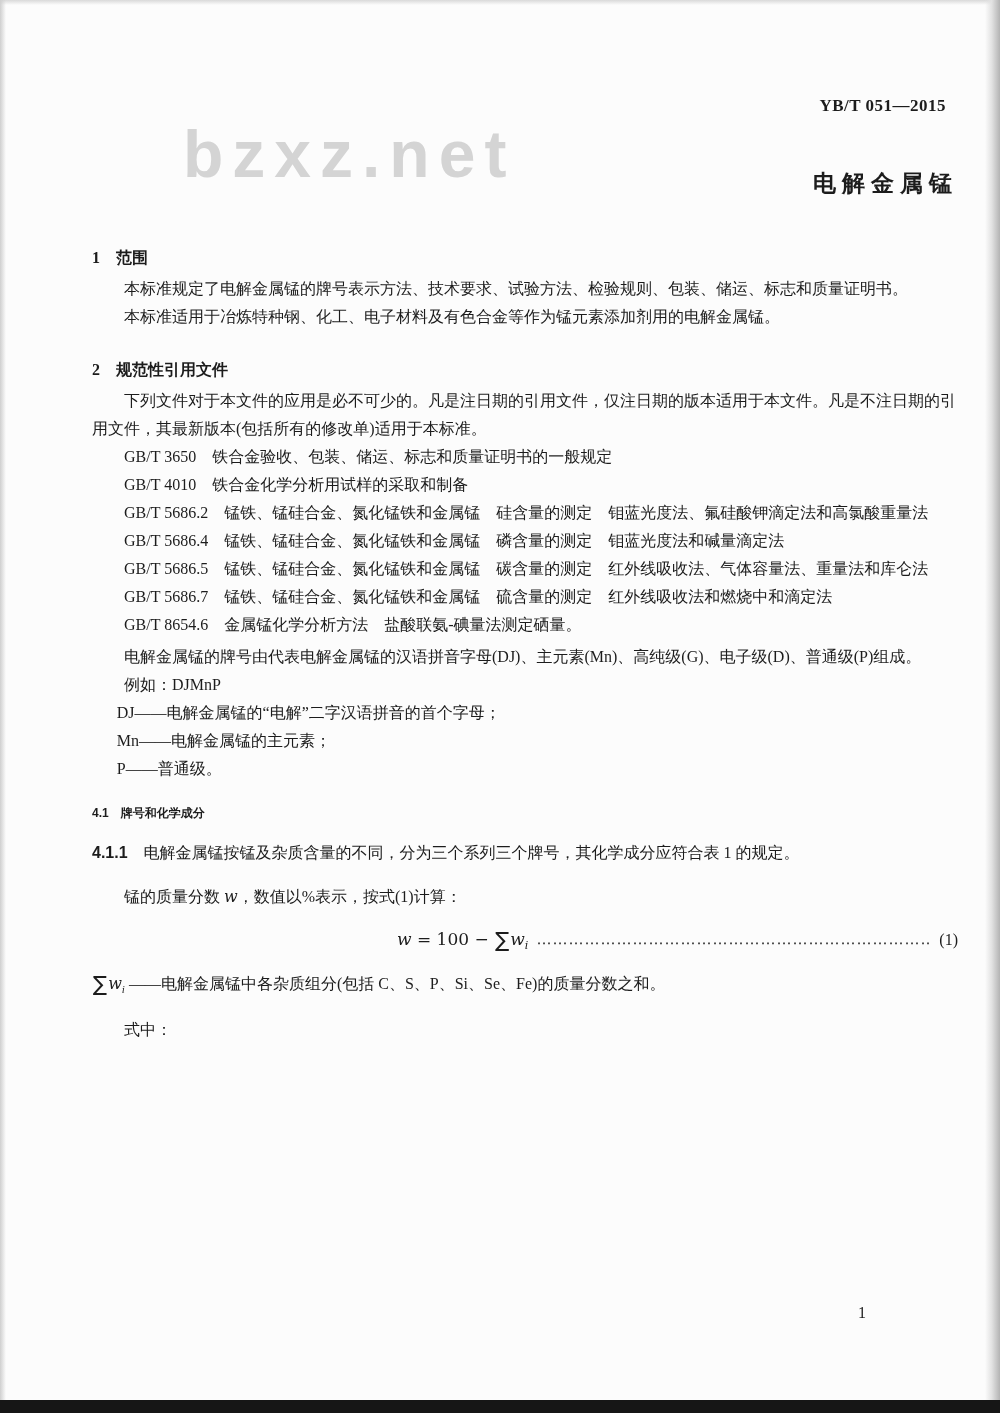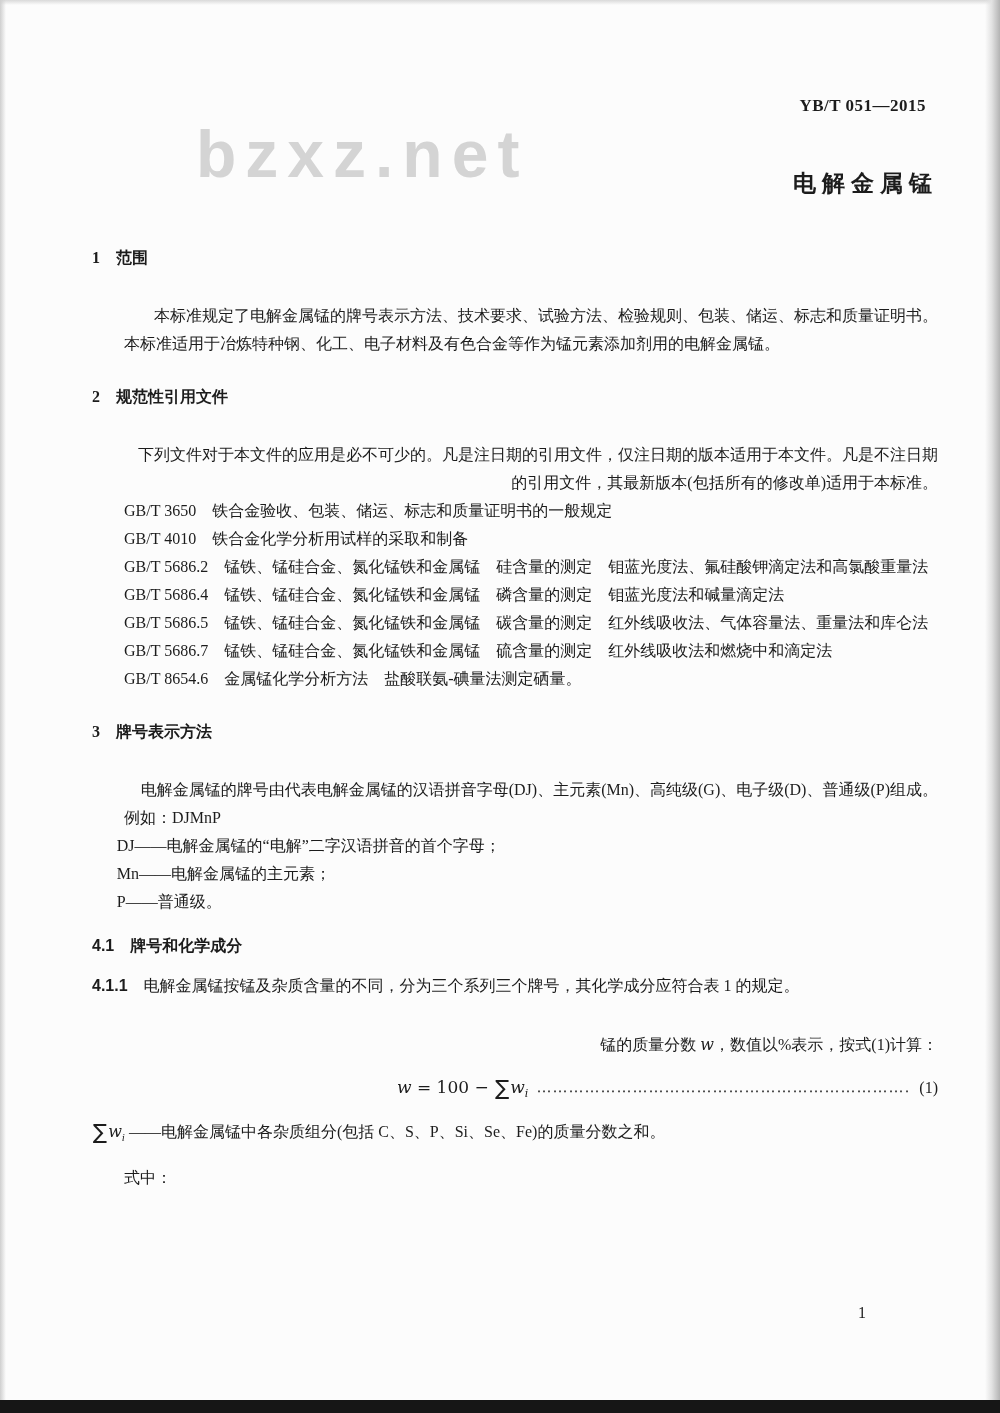--- a/index.html
+++ b/index.html
@@ -7,35 +7,35 @@
   .page {
     position: relative;
     width: 1000px;
     height: 1413px;
     margin: 0 auto;
     background: #fcfcfc;
     overflow: hidden;
     font-family: "Liberation Serif", "DejaVu Serif", serif;
     color: #1c1c1c;
   }
-  .content { position: relative; z-index: 2; padding: 0 62px 0 92px; }
+  .content { position: relative; z-index: 2; padding: 0 42px 0 92px; }
 
   .doc-number {
     padding-top: 96px;
     padding-right: 12px;
     text-align: right;
     font-weight: bold;
     font-size: 17px;
     letter-spacing: 0.5px;
   }
 
   .watermark {
     position: absolute;
     top: 116px;
-    left: 196px;
+    left: 183px;
     z-index: 1;
     font-family: "Liberation Sans", "DejaVu Sans", sans-serif;
     font-weight: bold;
     font-size: 66px;
     letter-spacing: 9px;
     color: #d4d4d4;
     user-select: none;
   }
 
   .title {
@@ -51,29 +51,29 @@
     margin: 26px 0 0;
     font-size: 16px;
     font-weight: bold;
     line-height: 26px;
     font-family: Liberation Serif, serif;
   }
   .sec-heading.first { margin-top: 46px; }
 
   .subhead {
     margin: 12px 0 0;
-    font-size: 16px;
+    font-size: 12px;
     font-weight: bold;
     line-height: 28px;
     font-family: "Liberation Sans", "DejaVu Sans", sans-serif;
   }
   .subhead.mt16 { margin-top: 16px; }
 
   .body { margin: 0; font-size: 16px; line-height: 28px; }
-  .mt14 { margin-top: 31px; text-align: right; }
+  .mt14 { margin-top: 4px; }
   .mt12 { margin-top: 12px; }
   .ind { text-indent: 2em; }
   .ind15 { text-indent: 1.55em; }
 
   .num-line { margin-top: 12px; font-size: 16px; line-height: 28px; }
   .num-line .num {
     font-weight: bold;
     font-family: "Liberation Sans", "DejaVu Sans", sans-serif;
   }
 
@@ -155,21 +155,20 @@
     <h2 class="sec-heading">2　规范性引用文件</h2>
     <p class="body ind mt14">下列文件对于本文件的应用是必不可少的。凡是注日期的引用文件，仅注日期的版本适用于本文件。凡是不注日期的引用文件，其最新版本(包括所有的修改单)适用于本标准。</p>
     <p class="body ind">GB/T 3650　铁合金验收、包装、储运、标志和质量证明书的一般规定</p>
     <p class="body ind">GB/T 4010　铁合金化学分析用试样的采取和制备</p>
     <p class="body ind">GB/T 5686.2　锰铁、锰硅合金、氮化锰铁和金属锰　硅含量的测定　钼蓝光度法、氟硅酸钾滴定法和高氯酸重量法</p>
     <p class="body ind">GB/T 5686.4　锰铁、锰硅合金、氮化锰铁和金属锰　磷含量的测定　钼蓝光度法和碱量滴定法</p>
     <p class="body ind">GB/T 5686.5　锰铁、锰硅合金、氮化锰铁和金属锰　碳含量的测定　红外线吸收法、气体容量法、重量法和库仑法</p>
     <p class="body ind">GB/T 5686.7　锰铁、锰硅合金、氮化锰铁和金属锰　硫含量的测定　红外线吸收法和燃烧中和滴定法</p>
     <p class="body ind">GB/T 8654.6　金属锰化学分析方法　盐酸联氨-碘量法测定硒量。</p>
 
-    <h2 class="sec-heading">3　牌号表示方法</h2>
     <p class="body ind mt14">电解金属锰的牌号由代表电解金属锰的汉语拼音字母(DJ)、主元素(Mn)、高纯级(G)、电子级(D)、普通级(P)组成。</p>
     <p class="body ind">例如：DJMnP</p>
     <p class="body ind15">DJ——电解金属锰的“电解”二字汉语拼音的首个字母；</p>
     <p class="body ind15">Mn——电解金属锰的主元素；</p>
     <p class="body ind15">P——普通级。</p>
 
     <h3 class="subhead mt16">4.1　牌号和化学成分</h3>
     <p class="num-line"><span class="num">4.1.1</span><span>　电解金属锰按锰及杂质含量的不同，分为三个系列三个牌号，其化学成分应符合表 1 的规定。</span></p>
 
     <p class="body ind mt14"><span>锰的质量分数 </span><span class="it">w</span><span>，数值以%表示，按式(1)计算：</span></p>

